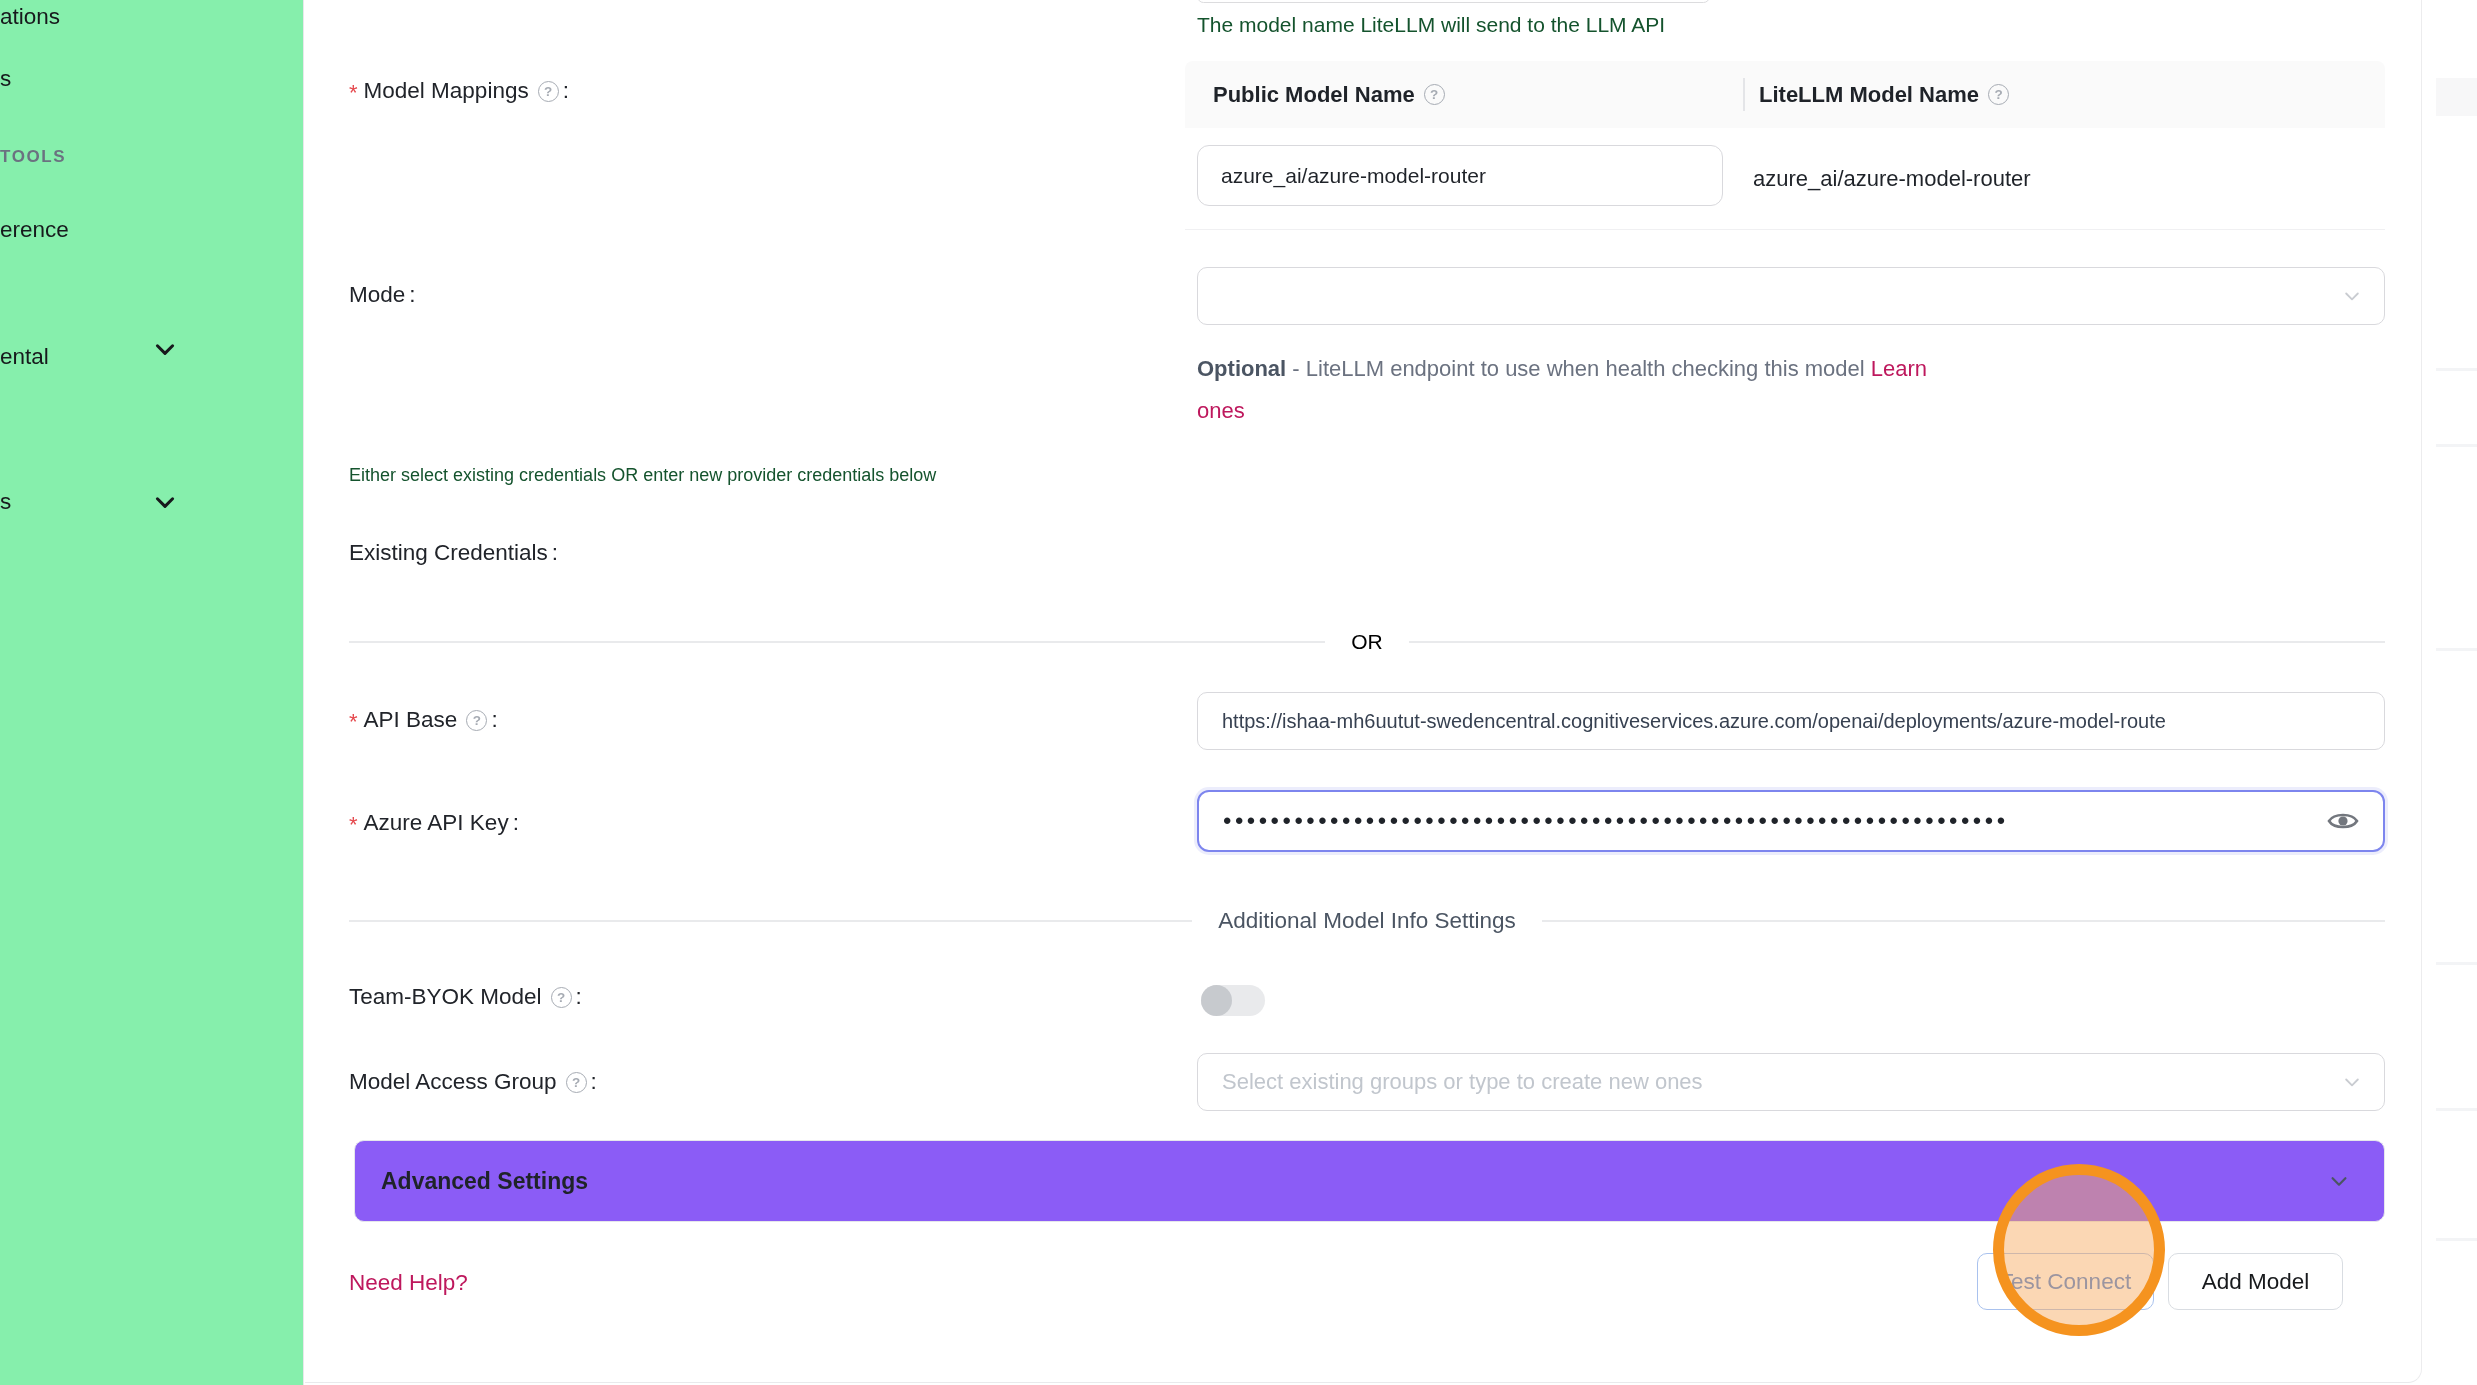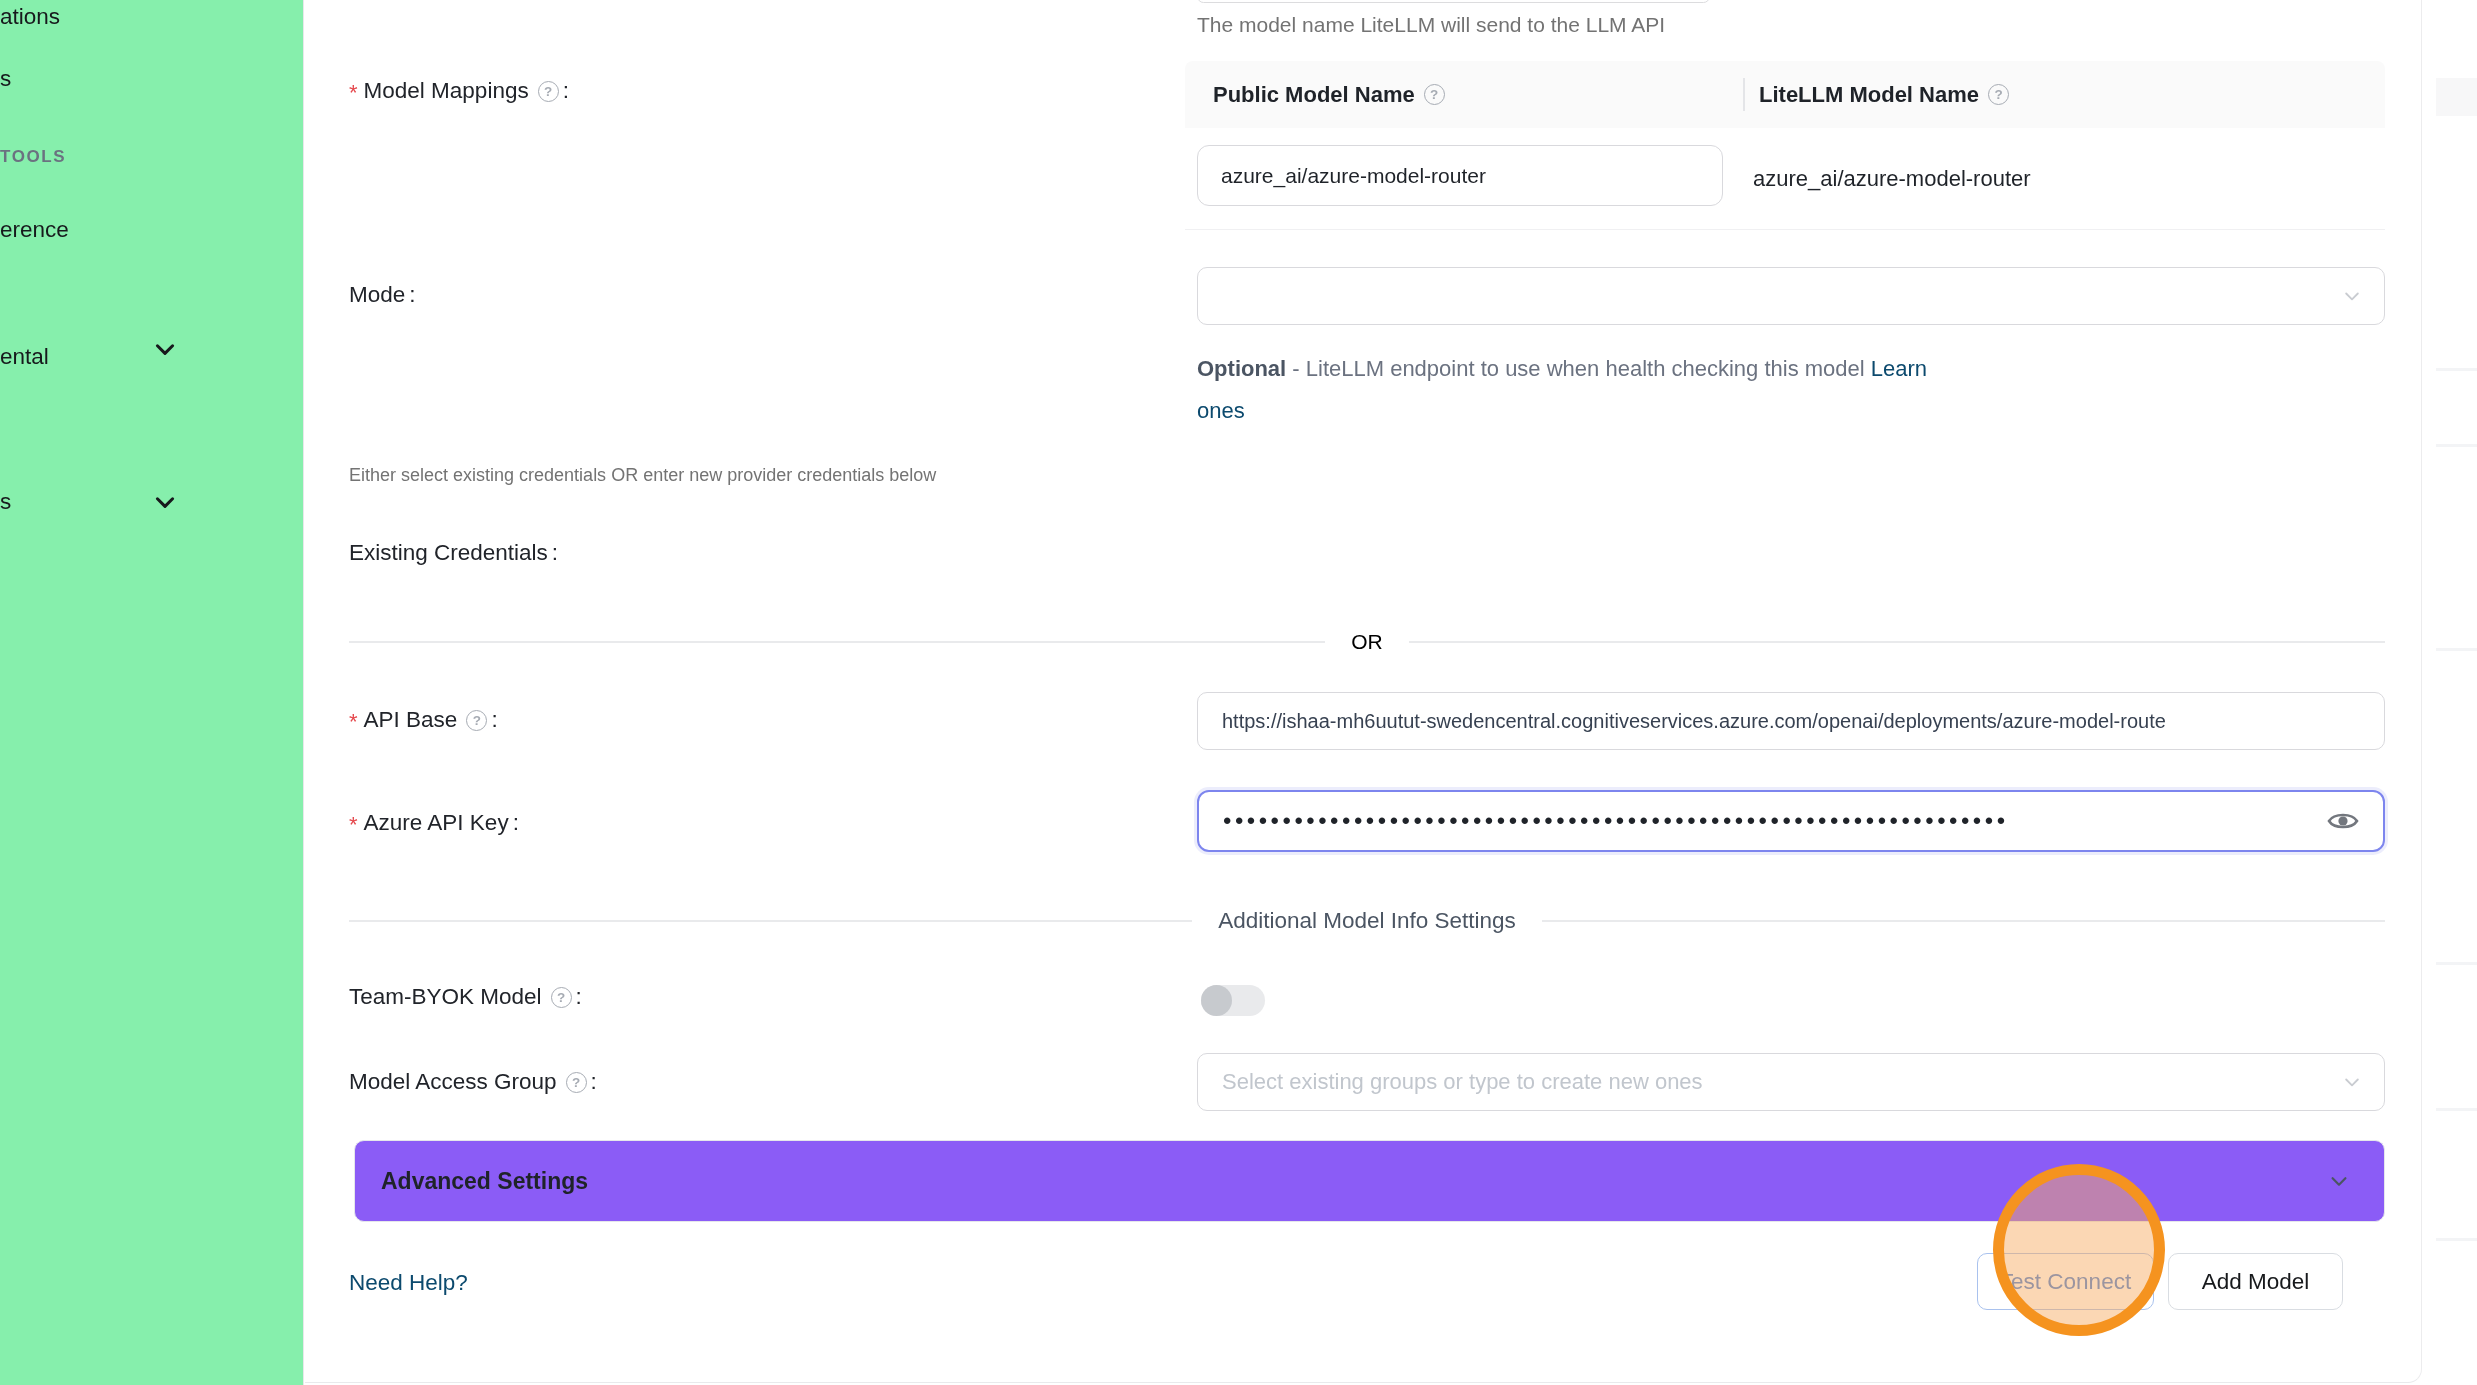--- a/index.html
+++ b/index.html
@@ -13,21 +13,21 @@
                font-size:22.5px; font-weight:500; color:#17191c; white-space:nowrap; }
   .side-section { position:absolute; left:0; height:22px; display:flex; align-items:center;
                   font-size:17px; font-weight:600; letter-spacing:1.6px; color:#6b7280; }
   .side-chev { position:absolute; width:26px; height:26px; }
   
   .main { position:absolute; left:304px; top:0; width:2173px; height:1385px; background:#fff; }
   .card-edge { position:absolute; left:1px; top:-30px; width:2117px; height:1413px;
                border-right:1.5px solid #ececee; border-bottom:1.5px solid #e9eaec;
                border-bottom-right-radius:14px; pointer-events:none; }
   .stub { position:absolute; left:2132px; width:41px; background:#f3f4f6; height:3px; }
-  .hint { font-size:21px; color:#737373; white-space:nowrap; }
+  .hint { font-size:21px; color:#14532d; white-space:nowrap; }
   .label-row { position:absolute; height:28px; display:flex; align-items:center;
                font-size:22.5px; color:#21242a; white-space:nowrap; }
   .req { color:#e5484d; margin-right:6px; font-size:22px; position:relative; top:2px; }
   .q-icon { display:inline-flex; align-items:center; justify-content:center;
             width:21px; height:21px; border:1.6px solid #a6abb3; border-radius:50%;
             font-size:13.5px; font-weight:600; color:#a6abb3; margin-left:9px; }
   .colon { margin-left:4px; }
   .select-box { position:absolute; background:#fff; border:1.5px solid #d9d9dd;
                 border-radius:10px; display:flex; align-items:center; font-size:22px; }
   .select-box .val { margin-left:24px; color:#1f2329; }
@@ -57,21 +57,21 @@
             background:#e9eaec; border-radius:16px; cursor:pointer; }
   .toggle .knob { position:absolute; left:0; top:0; width:31px; height:31px;
                   background:#c7cace; border-radius:50%; }
   .adv-panel { position:absolute; left:50px; top:1140px; width:2031px; height:82px;
                border:1.5px solid #e5e7eb; border-radius:10px; background:#8b5cf6;
                display:flex; align-items:center; cursor:pointer; }
   .adv-panel .t { margin-left:26px; font-size:23px; font-weight:700; color:#1f2329; }
   .ring { position:absolute; left:1689px; top:1164px; width:172px; height:172px;
           border:11px solid #f5931f; border-radius:50%;
           background:rgba(246,171,98,0.48); pointer-events:none; z-index:9; }
-  .link { color:#0c4a6e; }
+  .link { color:#be185d; }
 </style>
 </head>
 <body>
 
 <aside class="sidebar">
   <div class="side-item" style="top:2px;">
       <span>ations</span>
     </div>
   <div class="side-item" style="top:64px;">
       <span>s</span>

